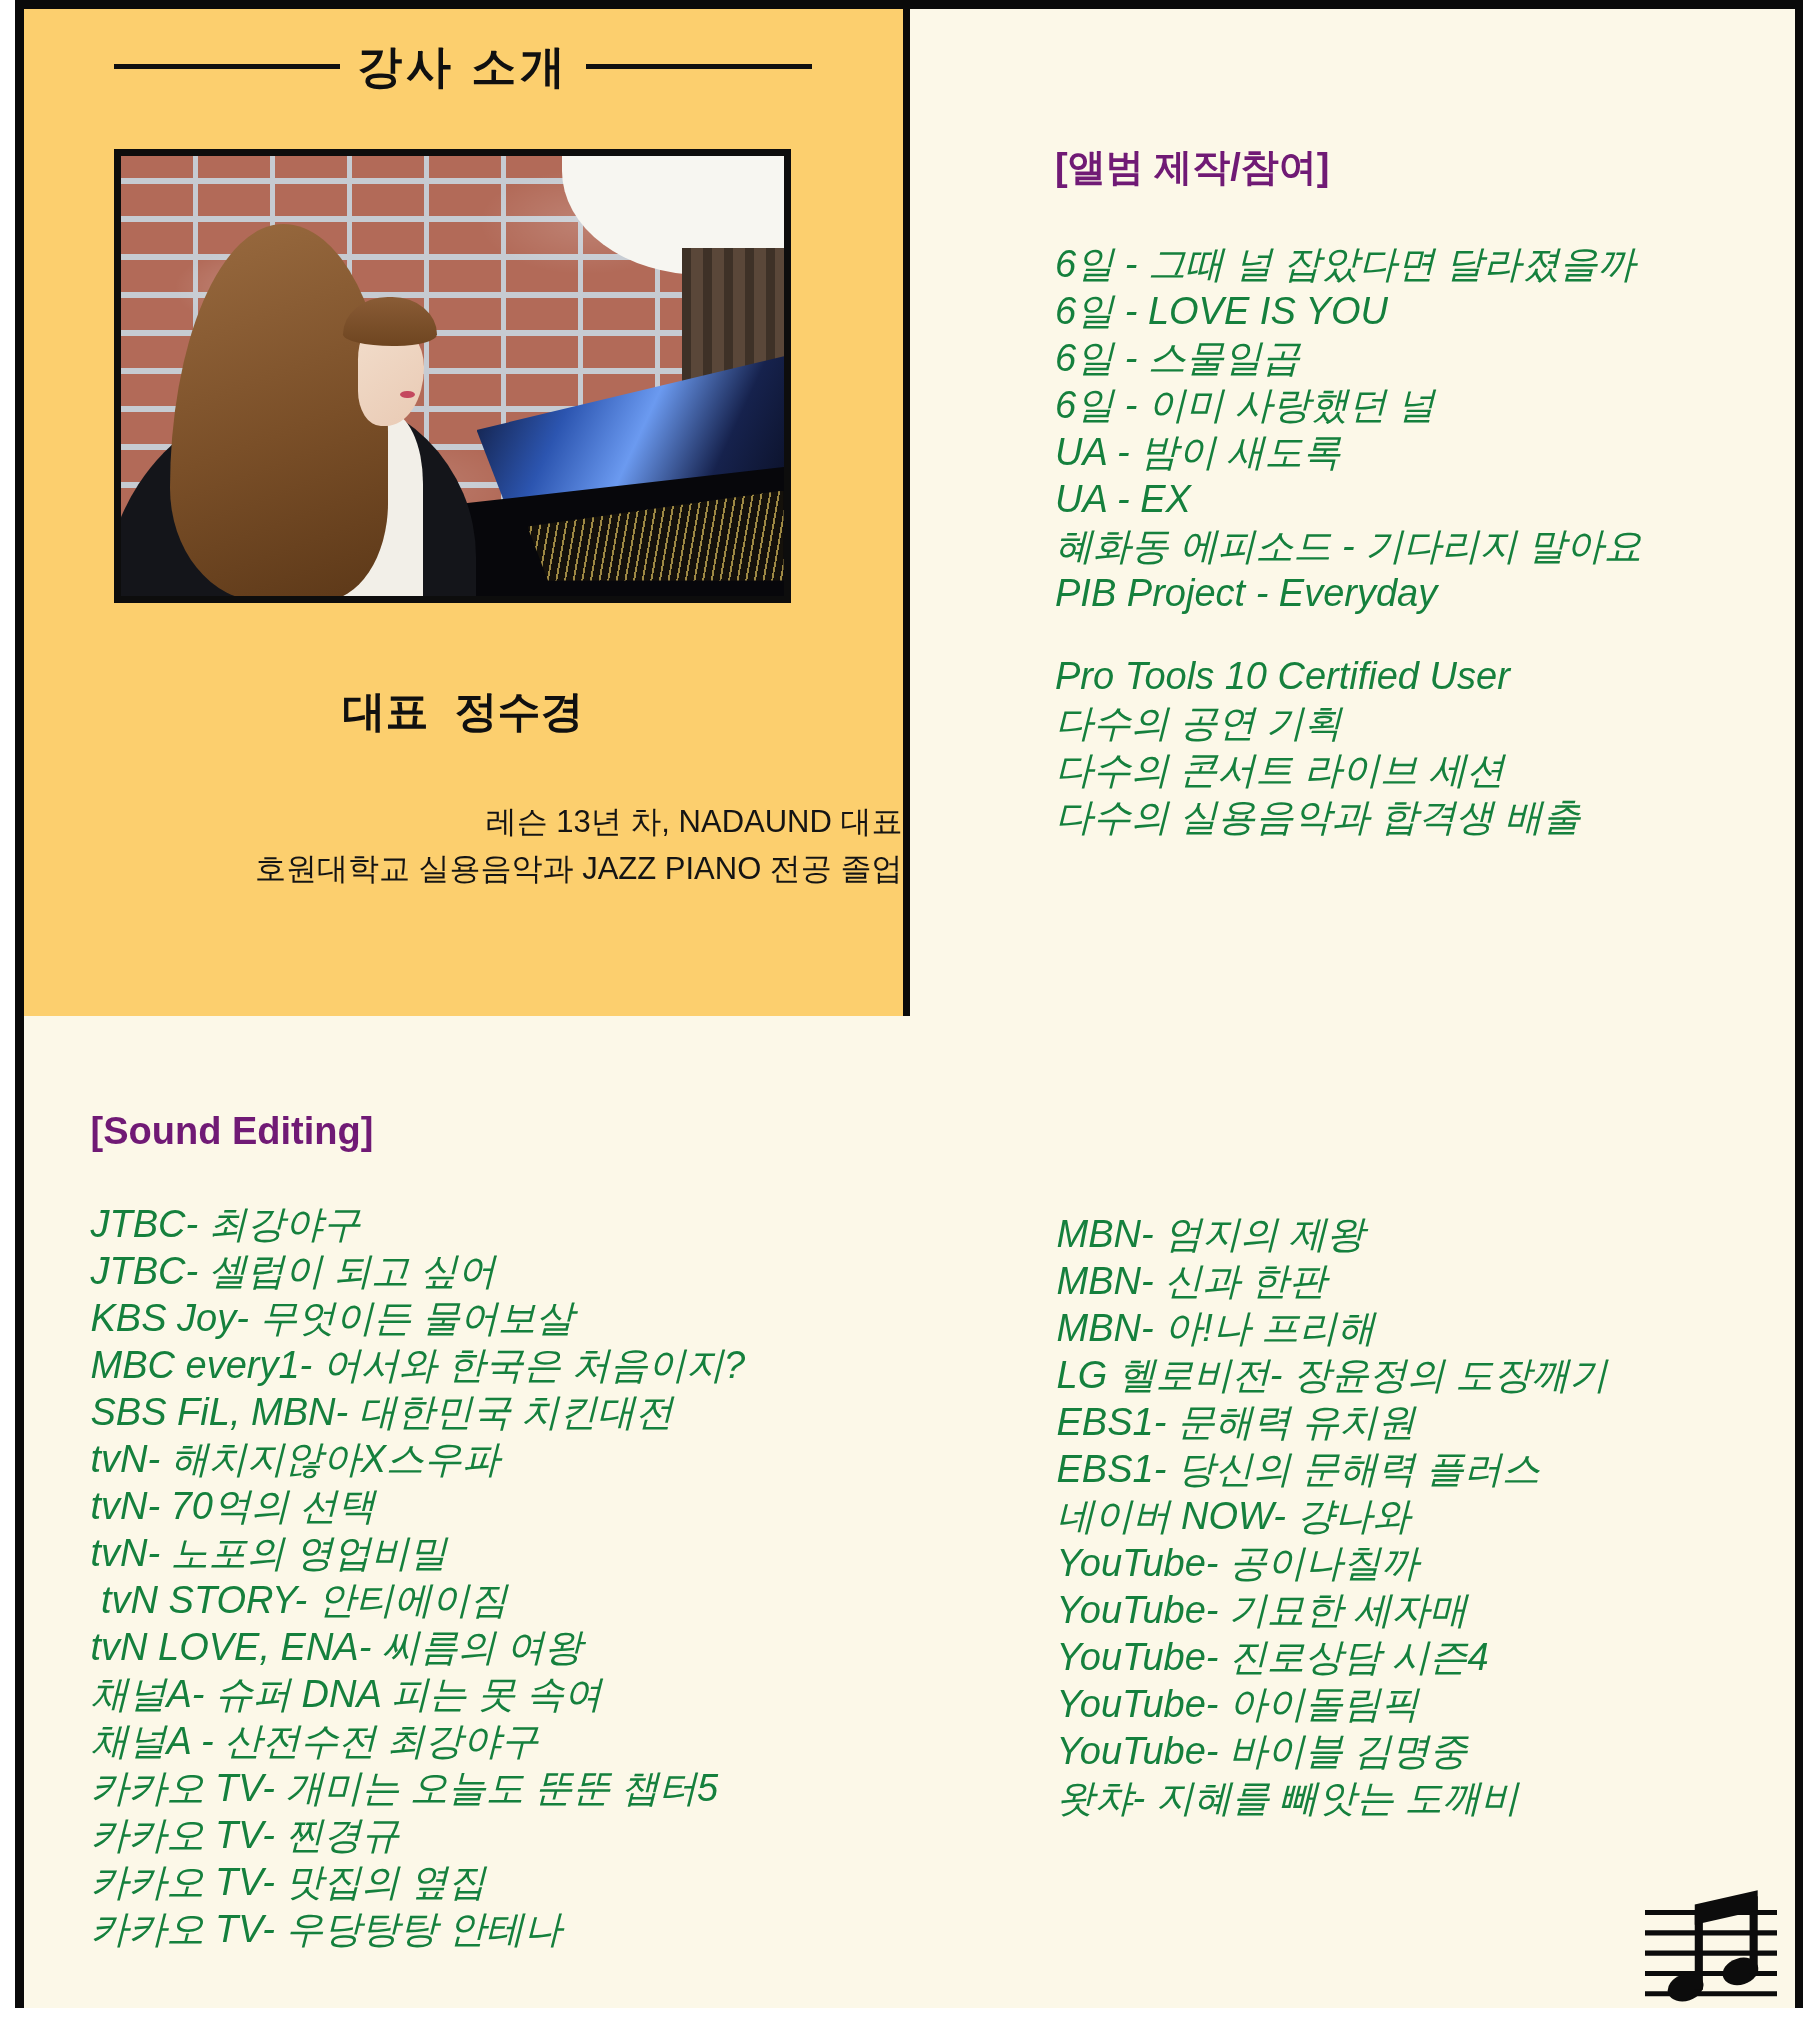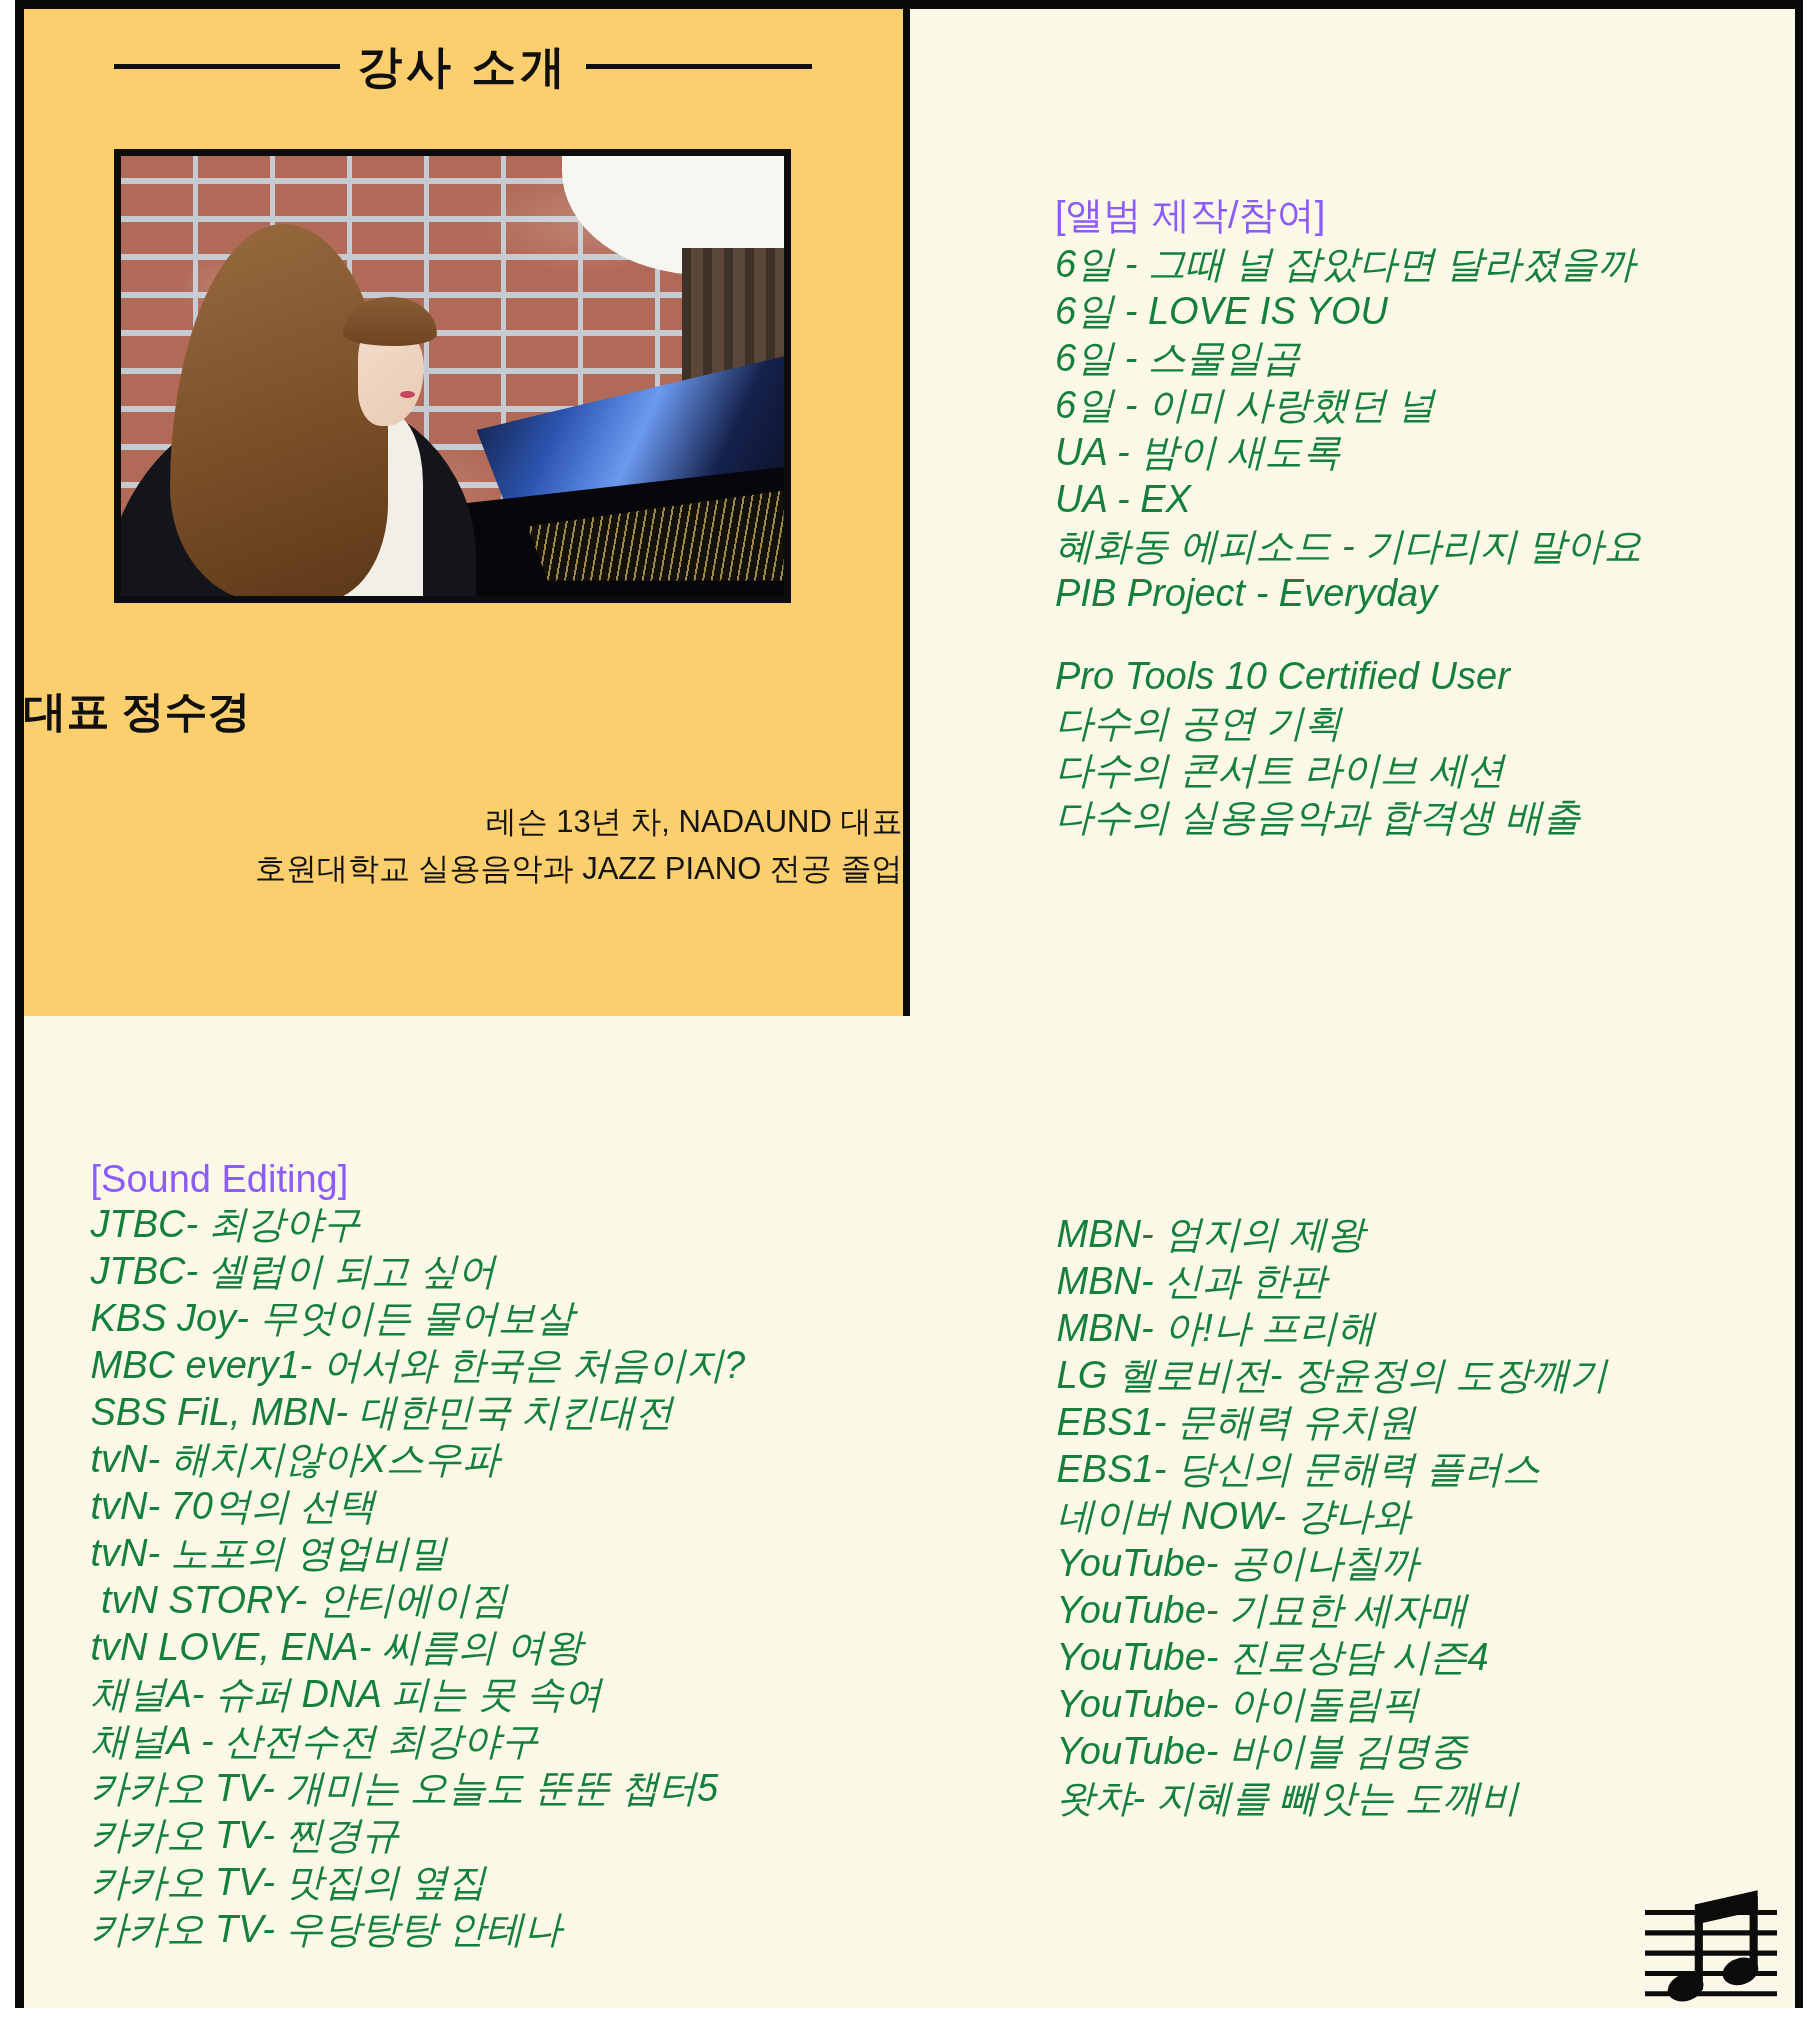--- a/index.html
+++ b/index.html
@@ -45,27 +45,27 @@
   .hair-back{position:absolute;left:49px;top:68px;width:218px;height:377px;
              background:linear-gradient(160deg,#9a6b40,#7a4f28 55%,#5c3818);
              border-radius:52% 48% 30% 42% / 70% 55% 26% 30%;}
   .face{position:absolute;left:237px;top:168px;width:66px;height:102px;
         background:linear-gradient(140deg,#f2ddcb,#e9cab4);
         border-radius:35% 65% 75% 45% / 45% 55% 75% 45%;}
   .bangs{position:absolute;left:222px;top:141px;width:94px;height:49px;
          background:linear-gradient(#8a5c36,#6e4520);border-radius:50% 50% 45% 55% / 80% 80% 25% 25%;}
   .lips{position:absolute;left:279px;top:235px;width:15px;height:7.5px;background:#c4485e;border-radius:50%;}
 
-  .instructor-name{position:absolute;top:674px;left:0;width:100%;
-                   font-size:43px;font-weight:800;color:#101010;}
+  .instructor-name{position:absolute;top:674px;left:0;width:100%;text-align:center;
+                   font-size:43px;font-weight:800;color:#101010;font-family:Liberation Mono, monospace;}
   .bio{position:absolute;top:789px;left:0;width:100%;text-align:center;font-size:31px;line-height:47px;color:#141414;}
   .bio .line{text-align:right;}
 
   
-  .block-heading{position:absolute;font-size:38px;font-weight:400;color:#8b5cf6;margin-top:48px;}
+  .block-heading{position:absolute;font-size:38px;font-weight:700;color:#701a75;}
   .list{position:absolute;font-size:38px;line-height:47px;color:#15803d;font-style:italic;}
   .line{white-space:pre;}
 
   
   .music-icon{position:absolute;left:1621px;top:866px;width:132px;height:122px;}
 </style>
 </head>
 <body>
 
 <div class="page">

